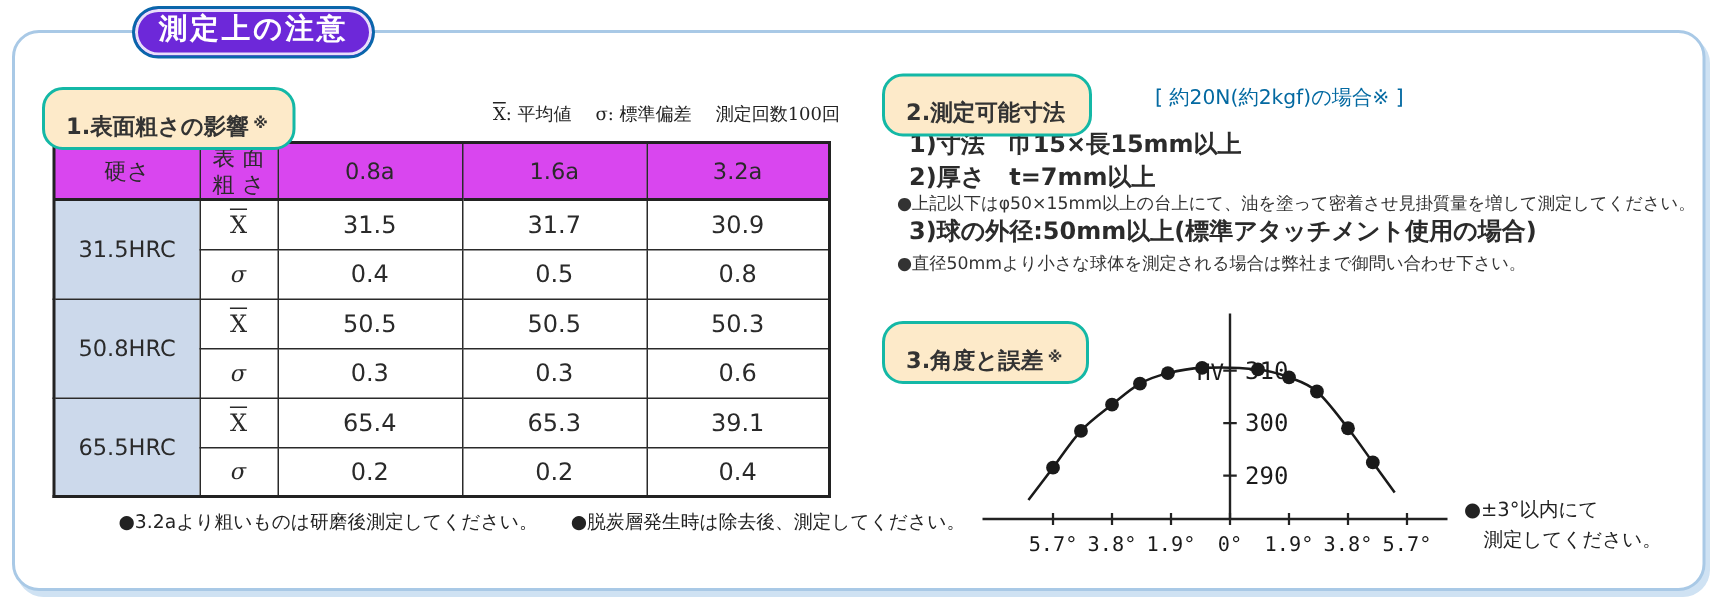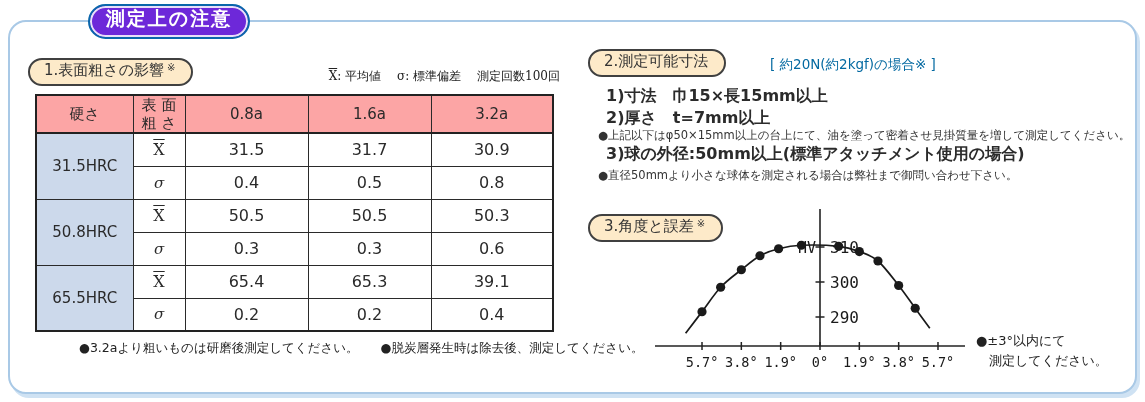--- a/index.html
+++ b/index.html
@@ -13,39 +13,39 @@
     box-shadow:3px 4px 0 #cfe2f3; }
 
   
   .title-pill { position:absolute; left:88px; top:4px; width:162px; height:35px;
     background:#6d28d9; border:2px solid #0a66ab; border-radius:18px;
     box-shadow:inset 0 0 0 2px rgba(255,255,255,.85);
     display:flex; align-items:flex-start; justify-content:center; z-index:5; }
   .title-pill span { color:#fff; font-weight:bold; font-size:19px; letter-spacing:2px; }
 
   
-  .badge { position:absolute; background:#fdeac9; border:2px solid #404040;
-    border-radius:14px; padding:1px 16px 4px 14px; font-weight:normal; font-size:15px;
+  .badge { position:absolute; background:#fdeac9; border:2px solid #14b8a6;
+    border-radius:14px; padding:15px 16px 4px 14px; font-weight:bold; font-size:15px;
     color:#333; white-space:nowrap; z-index:4; }
   .badge .refmark { font-size:10px; vertical-align:4px; margin-left:3px; }
 
   
   .legend { position:absolute; left:290px; top:68px; width:270px; text-align:right;
     font-family:"DejaVu Serif","Liberation Serif",serif; font-size:12px; color:#222;
     white-space:nowrap; }
   .legend .gap { margin-left:16px; }
   .overline { text-decoration:overline; }
 
   
   table.rough { position:absolute; left:35px; top:94px; border-collapse:collapse;
     table-layout:fixed; font-size:15px; color:#2a2a2a; background:#fff; }
   table.rough td, table.rough th { border:1.5px solid #2a2a2a; text-align:center;
     vertical-align:middle; font-weight:normal; }
   table.rough { border:2px solid #222; }
-  table.rough tr.head th { background:#fca5a5; height:38px; font-size:15px;
+  table.rough tr.head th { background:#d946ef; height:38px; font-size:15px;
     border-bottom:2.5px solid #222;margin-left:12px; }
   table.rough .hard { background:#ccd9eb; font-size:15px; }
   table.rough td { height:33px; font-size:16px; background:#fff; }
   table.rough .statsym { font-family:"DejaVu Serif","Liberation Serif",serif; font-size:16px; }
   table.rough .sigma { font-style:italic; font-size:15px; }
   .rough-head-small { font-size:13px; line-height:1.2; font-weight:normal; }
   col.c-hard {width:97px;} col.c-stat {width:52px;}
   col.c-d1 {width:123px;} col.c-d2 {width:123px;} col.c-d3 {width:122px;}
 
   .table-notes { position:absolute; left:35px; top:340px; font-size:12.5px; color:#222;

